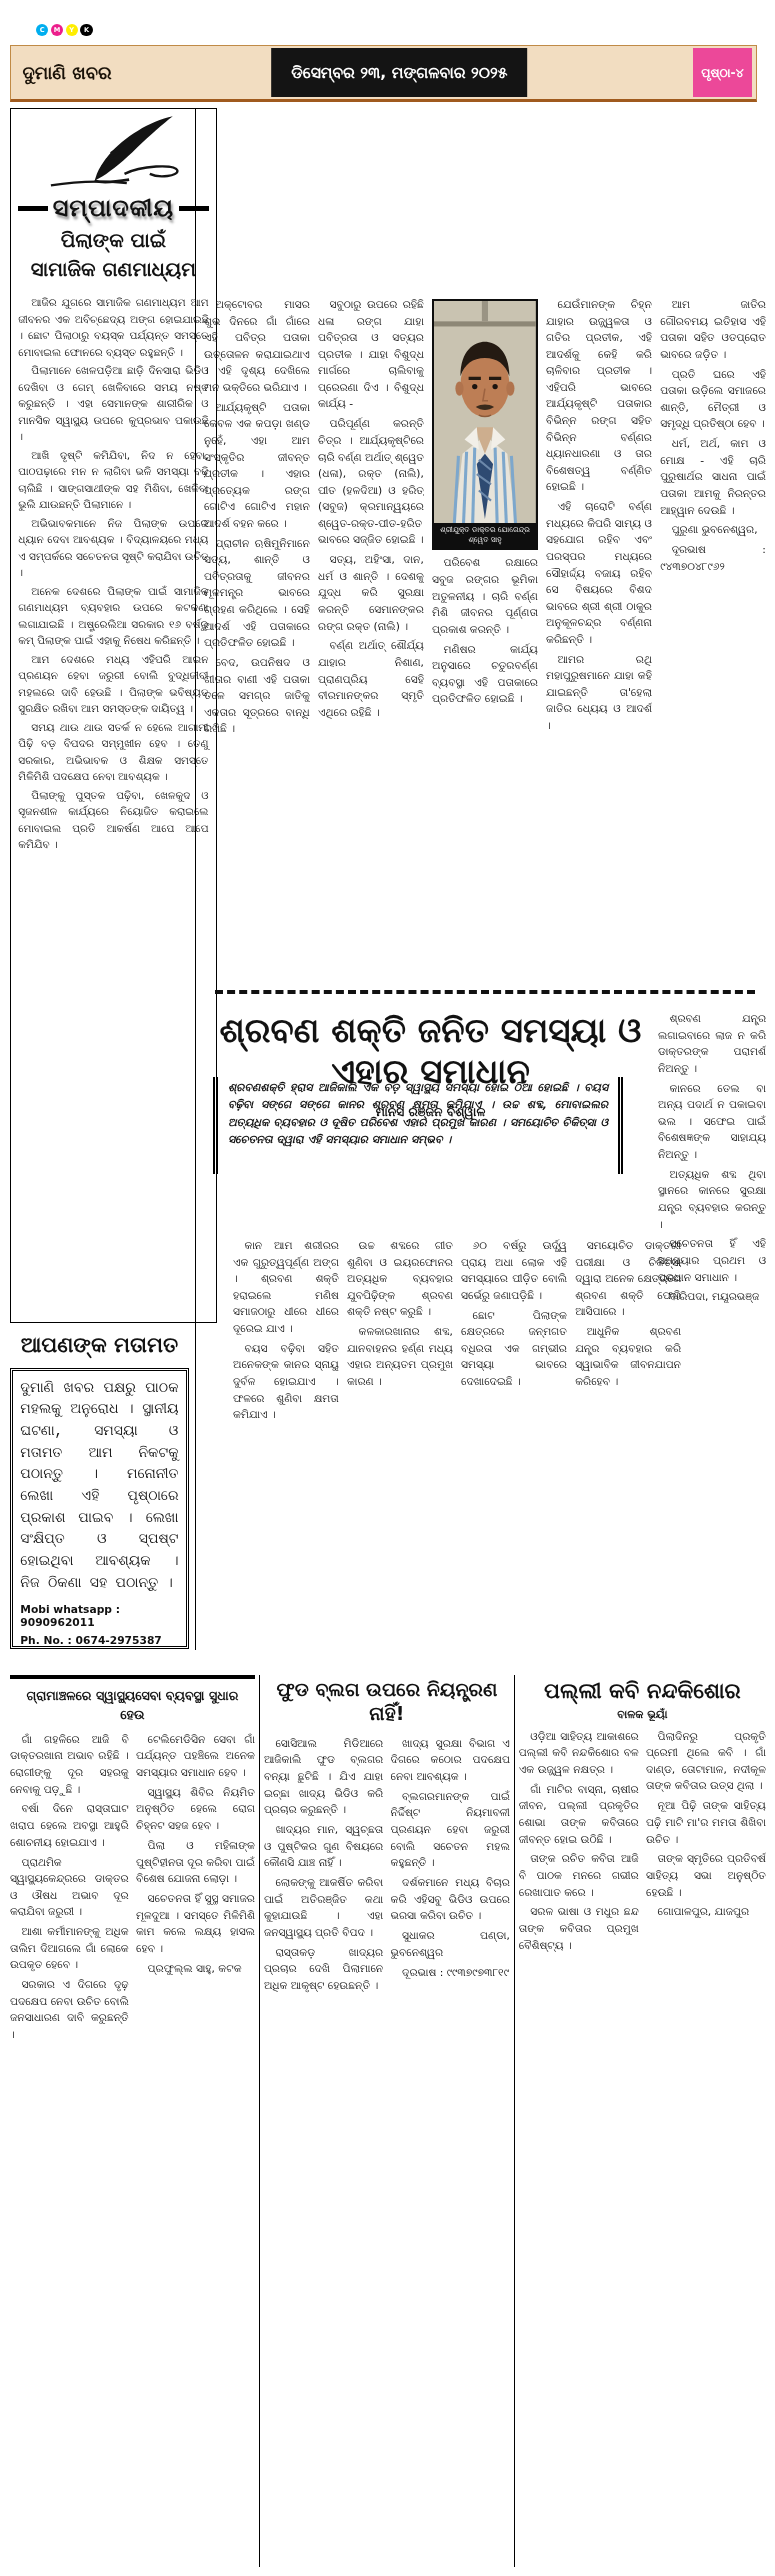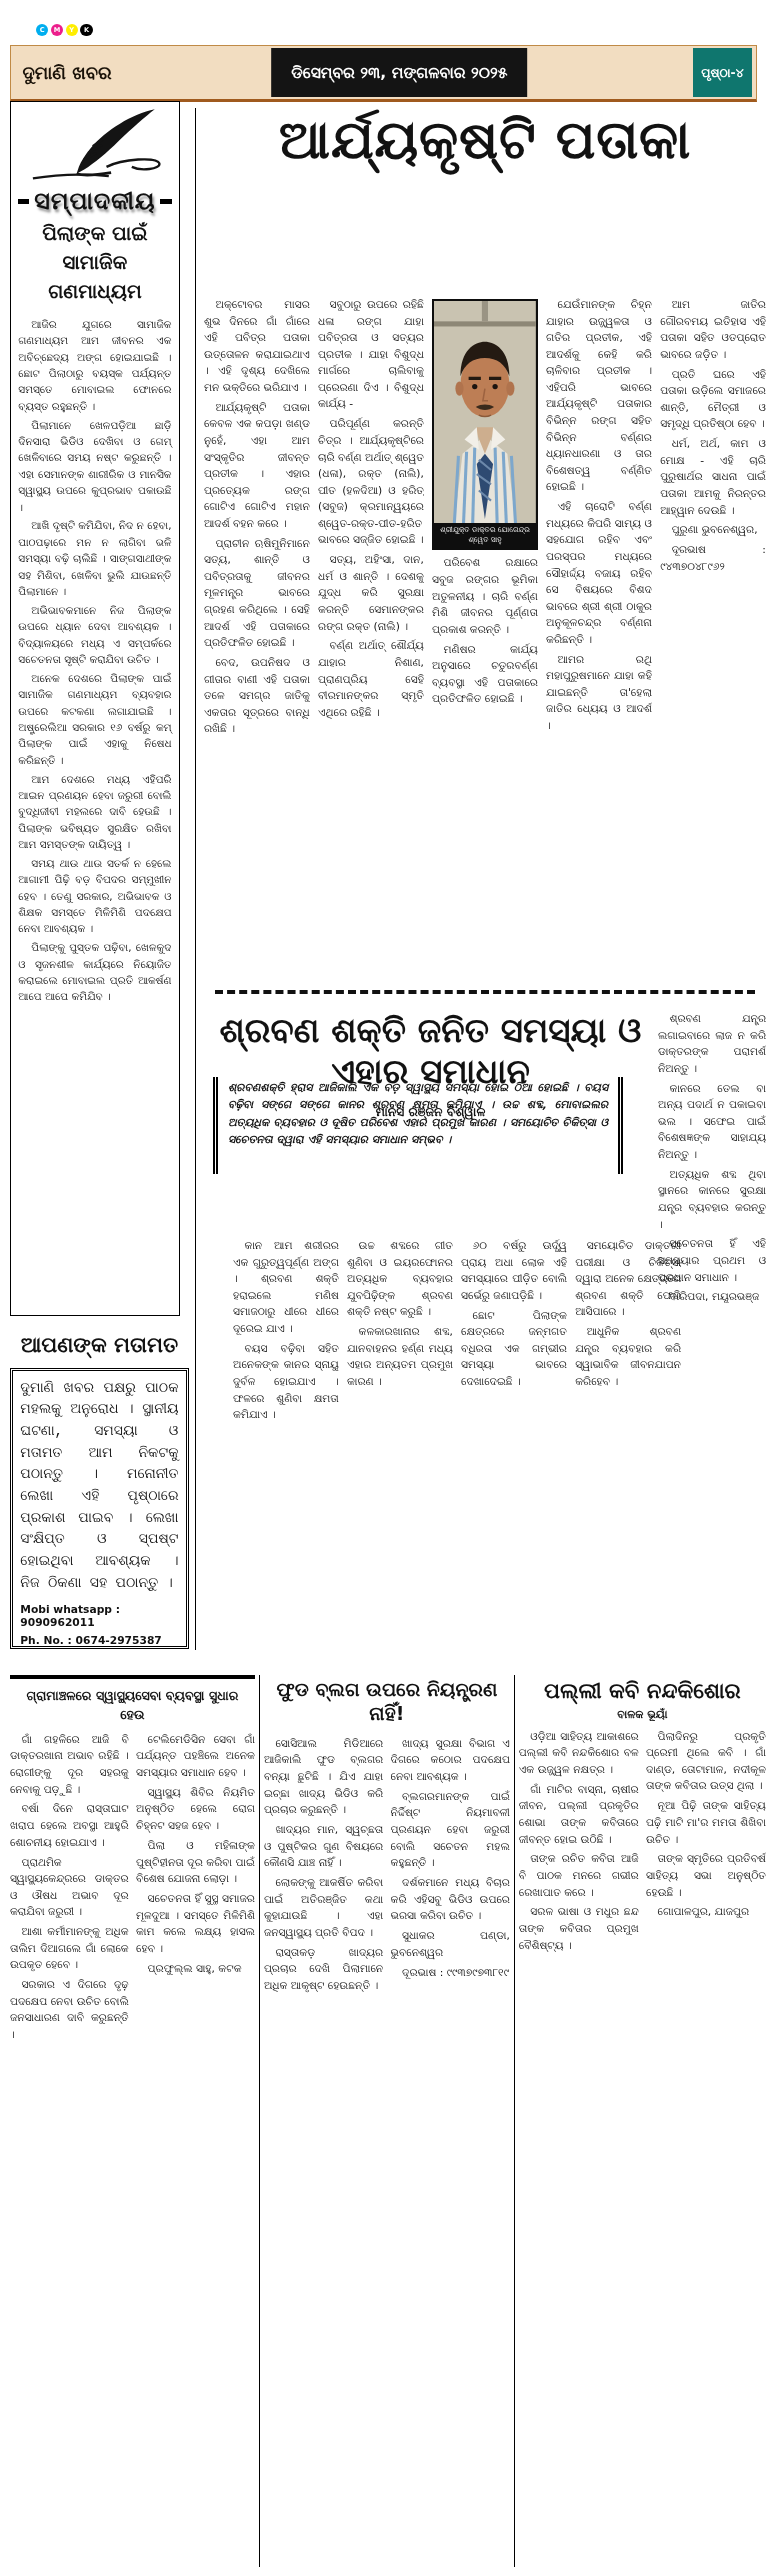--- a/index.html
+++ b/index.html
@@ -12,25 +12,25 @@
        display:flex;align-items:center;justify-content:center;}
   .dot.c{background:#00aeef}.dot.m{background:#ec1e8c}.dot.y{background:#ffee00;color:#fff}.dot.k{background:#000}
 
   
   .masthead{position:absolute;left:9.9px;top:45px;width:745px;height:53px;background:#f2ddc1;
             border:0.8px solid #c08a46;border-bottom:3.3px solid #a05a1e;}
   .mast-title{position:absolute;left:11.5px;top:50%;transform:translateY(-50%);
               font-size:18px;font-weight:bold;color:#1a1208;}
   .datebox{position:absolute;left:50%;transform:translateX(-50%);top:1.6px;bottom:1.6px;background:#141414;
            color:#fff;padding:0 19.7px;display:flex;align-items:center;font-size:15.6px;font-weight:bold;white-space:nowrap;margin-left:16px;}
-  .pagebox{position:absolute;right:4.1px;top:1.6px;bottom:1.6px;background:#0f766e;color:#fff;padding:0 8.2px;
+  .pagebox{position:absolute;right:4.1px;top:1.6px;bottom:1.6px;background:#ec4899;color:#fff;padding:0 8.2px;
            display:flex;align-items:center;font-size:12.3px;font-weight:bold;margin-left:40px;}
 
   
-  .edit-box{position:absolute;left:9.9px;top:101px;width:170px;height:1215px;border:1.6px solid #000;
+  .edit-box{position:absolute;left:9.9px;top:108px;width:207px;height:1215px;border:1.6px solid #000;
             padding:3.3px 7.4px;box-sizing:border-box;overflow:hidden;background:#fff;}
   .quill-wrap{text-align:center;margin:1.6px 0 0;}
   .edit-label{display:flex;align-items:center;gap:4.9px;margin:1.6px 0 4.9px;}
   .edit-label::before,.edit-label::after{content:"";flex:1;height:5.7px;background:#000;}
   .edit-label span{font-size:24px;font-weight:bold;letter-spacing:0.8px;text-shadow:1.6px 2.5px 2.5px #9a9a9a;}
   .edit-title{font-size:19.7px;font-weight:bold;text-align:center;line-height:1.45;margin:4.9px 0 9.9px;}
   .edit-body p{font-size:10.5px;line-height:1.56;text-align:justify;margin:0 0 2.5px;text-indent:13px;}
 
   
   .vrule-main{position:absolute;left:195px;top:108px;width:0.8px;height:1542px;background:#000;}
@@ -122,21 +122,20 @@
         <p>ଅଭିଭାବକମାନେ ନିଜ ପିଲାଙ୍କ ଉପରେ ଧ୍ୟାନ ଦେବା ଆବଶ୍ୟକ । ବିଦ୍ୟାଳୟରେ ମଧ୍ୟ ଏ ସମ୍ପର୍କରେ ସଚେତନତା ସୃଷ୍ଟି କରାଯିବା ଉଚିତ ।</p>
         <p>ଅନେକ ଦେଶରେ ପିଲାଙ୍କ ପାଇଁ ସାମାଜିକ ଗଣମାଧ୍ୟମ ବ୍ୟବହାର ଉପରେ କଟକଣା ଲଗାଯାଇଛି । ଅଷ୍ଟ୍ରେଲିଆ ସରକାର ୧୬ ବର୍ଷରୁ କମ୍ ପିଲାଙ୍କ ପାଇଁ ଏହାକୁ ନିଷେଧ କରିଛନ୍ତି ।</p>
         <p>ଆମ ଦେଶରେ ମଧ୍ୟ ଏହିପରି ଆଇନ ପ୍ରଣୟନ ହେବା ଜରୁରୀ ବୋଲି ବୁଦ୍ଧିଜୀବୀ ମହଲରେ ଦାବି ହେଉଛି । ପିଲାଙ୍କ ଭବିଷ୍ୟତ ସୁରକ୍ଷିତ ରଖିବା ଆମ ସମସ୍ତଙ୍କ ଦାୟିତ୍ୱ ।</p>
         <p>ସମୟ ଥାଉ ଥାଉ ସତର୍କ ନ ହେଲେ ଆଗାମୀ ପିଢ଼ି ବଡ଼ ବିପଦର ସମ୍ମୁଖୀନ ହେବ । ତେଣୁ ସରକାର, ଅଭିଭାବକ ଓ ଶିକ୍ଷକ ସମସ୍ତେ ମିଳିମିଶି ପଦକ୍ଷେପ ନେବା ଆବଶ୍ୟକ ।</p>
         <p>ପିଲାଙ୍କୁ ପୁସ୍ତକ ପଢ଼ିବା, ଖେଳକୁଦ ଓ ସୃଜନଶୀଳ କାର୍ଯ୍ୟରେ ନିୟୋଜିତ କରାଇଲେ ମୋବାଇଲ ପ୍ରତି ଆକର୍ଷଣ ଆପେ ଆପେ କମିଯିବ ।</p>
       </div>
   </div>
 
   <div class="vrule-main"></div>
 
-  <div class="art1-head">ଆର୍ଯ୍ୟକୃଷ୍ଟି ପତାକା</div>
   <div class="art1-cols">
     <div class="ncol">
         <p>ଅକ୍ଟୋବର ମାସର ଶୁଭ ଦିନରେ ଗାଁ ଗାଁରେ ଏହି ପବିତ୍ର ପତାକା ଉତ୍ତୋଳନ କରାଯାଇଥାଏ । ଏହି ଦୃଶ୍ୟ ଦେଖିଲେ ମନ ଭକ୍ତିରେ ଭରିଯାଏ ।</p>
         <p>ଆର୍ଯ୍ୟକୃଷ୍ଟି ପତାକା କେବଳ ଏକ କପଡ଼ା ଖଣ୍ଡ ନୁହେଁ, ଏହା ଆମ ସଂସ୍କୃତିର ଜୀବନ୍ତ ପ୍ରତୀକ । ଏହାର ପ୍ରତ୍ୟେକ ରଙ୍ଗ ଗୋଟିଏ ଗୋଟିଏ ମହାନ ଆଦର୍ଶ ବହନ କରେ ।</p>
         <p>ପ୍ରାଚୀନ ଋଷିମୁନିମାନେ ସତ୍ୟ, ଶାନ୍ତି ଓ ପବିତ୍ରତାକୁ ଜୀବନର ମୂଳମନ୍ତ୍ର ଭାବରେ ଗ୍ରହଣ କରିଥିଲେ । ସେହି ଆଦର୍ଶ ଏହି ପତାକାରେ ପ୍ରତିଫଳିତ ହୋଇଛି ।</p>
         <p>ବେଦ, ଉପନିଷଦ ଓ ଗୀତାର ବାଣୀ ଏହି ପତାକା ତଳେ ସମଗ୍ର ଜାତିକୁ ଏକତାର ସୂତ୍ରରେ ବାନ୍ଧି ରଖିଛି ।</p>
       </div>
     <div class="ncol">
         <p>ସବୁଠାରୁ ଉପରେ ରହିଛି ଧଳା ରଙ୍ଗ ଯାହା ପବିତ୍ରତା ଓ ସତ୍ୟର ପ୍ରତୀକ । ଯାହା ବିଶୁଦ୍ଧ ମାର୍ଗରେ ଚାଲିବାକୁ ପ୍ରେରଣା ଦିଏ । ବିଶୁଦ୍ଧ କାର୍ଯ୍ୟ -</p>
         <p>ପରିପୂର୍ଣ୍ଣ କରନ୍ତି ଚିତ୍ର । ଆର୍ଯ୍ୟକୃଷ୍ଟିରେ ଚାରି ବର୍ଣ୍ଣ ଅର୍ଥାତ୍ ଶ୍ୱେତ (ଧଳା), ରକ୍ତ (ନାଲି), ପୀତ (ହଳଦିଆ) ଓ ହରିତ୍ (ସବୁଜ) କ୍ରମାନ୍ୱୟରେ ଶ୍ୱେତ-ରକ୍ତ-ପୀତ-ହରିତ ଭାବରେ ସଜ୍ଜିତ ହୋଇଛି ।</p>

